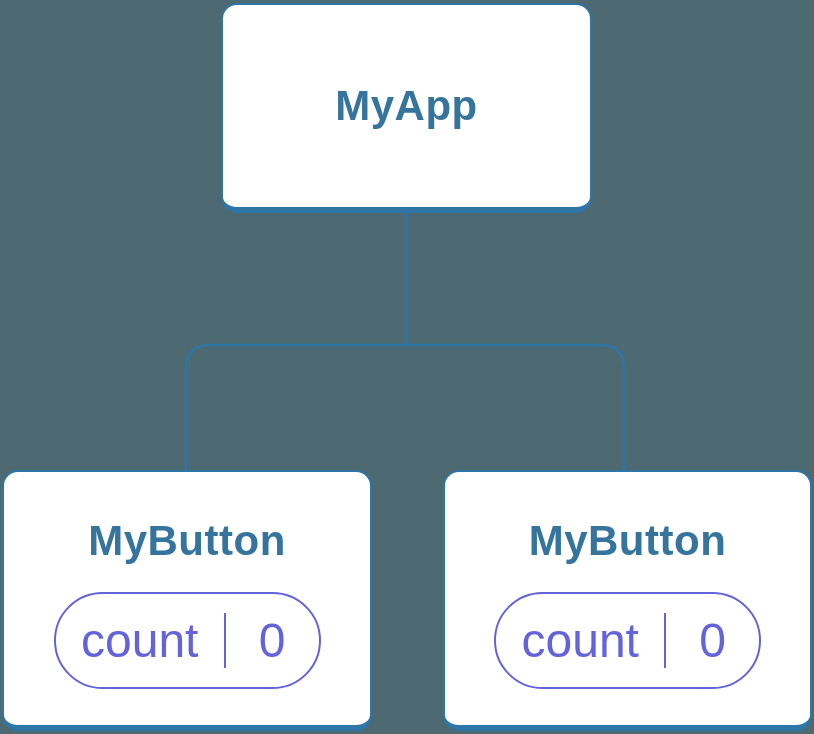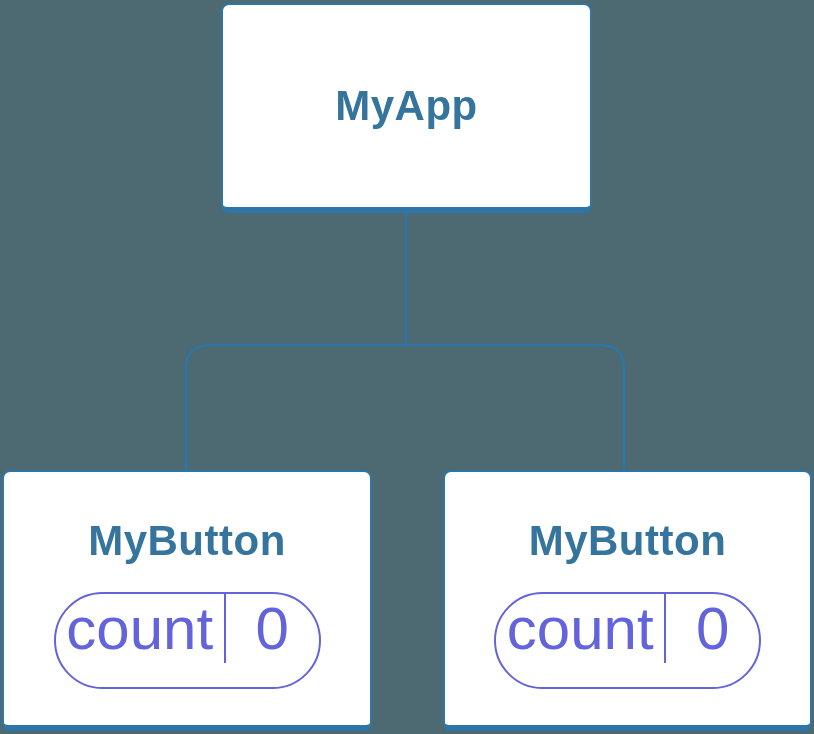--- a/index.html
+++ b/index.html
@@ -30,21 +30,21 @@
     fill: none;
     stroke: var(--line, #2F76A8);
     stroke-width: 2.5;
   }
 
   .node {
     position: absolute;
     background: var(--node-fill, #FFFFFF);
     border: 2px solid var(--line, #2F76A8);
     border-bottom-width: 6px;
-    border-radius: 8px;
+    border-radius: 16px;
     z-index: 1;
   }
 
   .node-title {
     color: var(--heading, #35749D);
     font-size: 42px;
     font-weight: 700;
     line-height: 50px;
     text-align: center;
     letter-spacing: 0.5px;
@@ -76,24 +76,24 @@
     text-align: center;
   }
 
   .state-pill {
     margin-top: 26px;
     width: 267px;
     height: 97px;
     border: 2.5px solid var(--accent, #6363DB);
     border-radius: 48.5px;
     display: flex;
-    align-items: flex-start;
+    align-items: center;
     overflow: hidden;
     color: var(--accent, #6363DB);
-    font-size: 60px;
+    font-size: 48px;
     font-weight: 400;
   }
   .state-key {
     width: 64.8%;
     display: flex;
     align-items: center;
     justify-content: center;
     border-right: 2.5px solid var(--accent, #6363DB);
   }
   .state-value {

